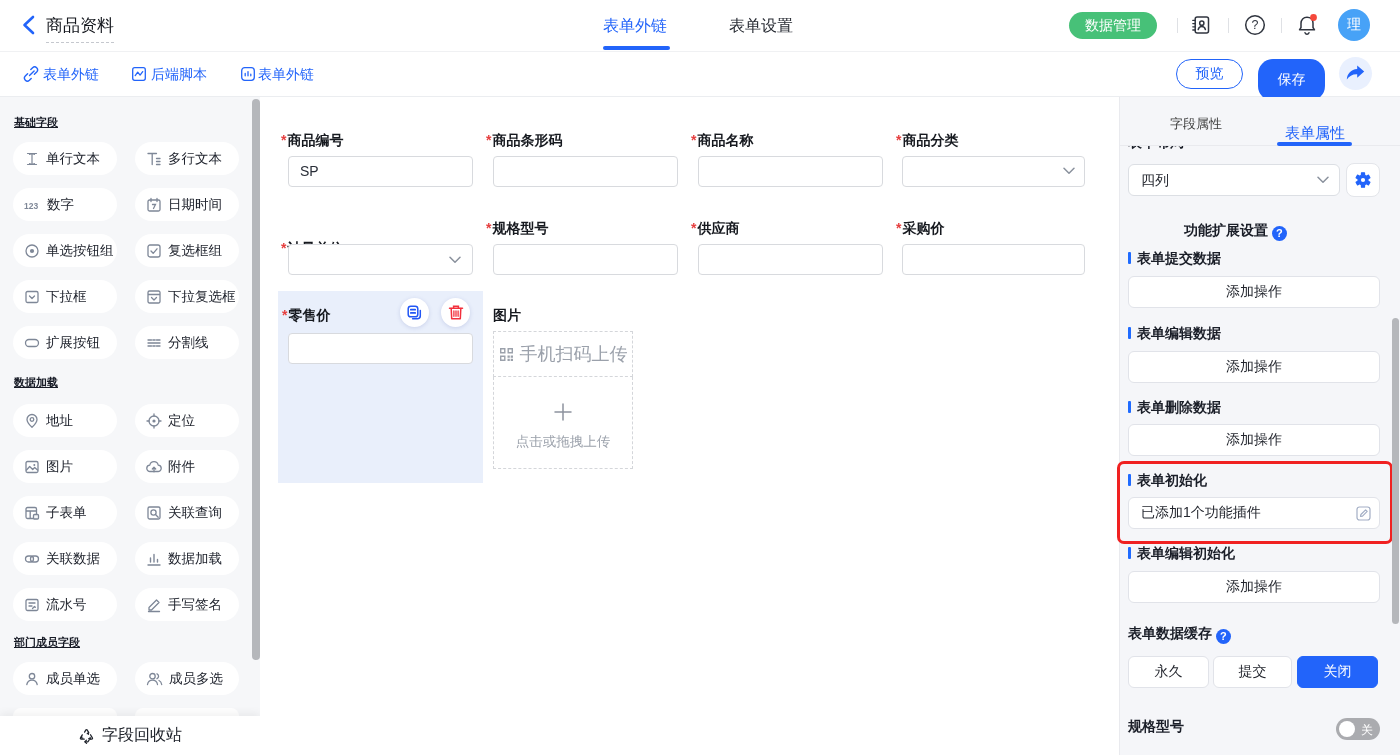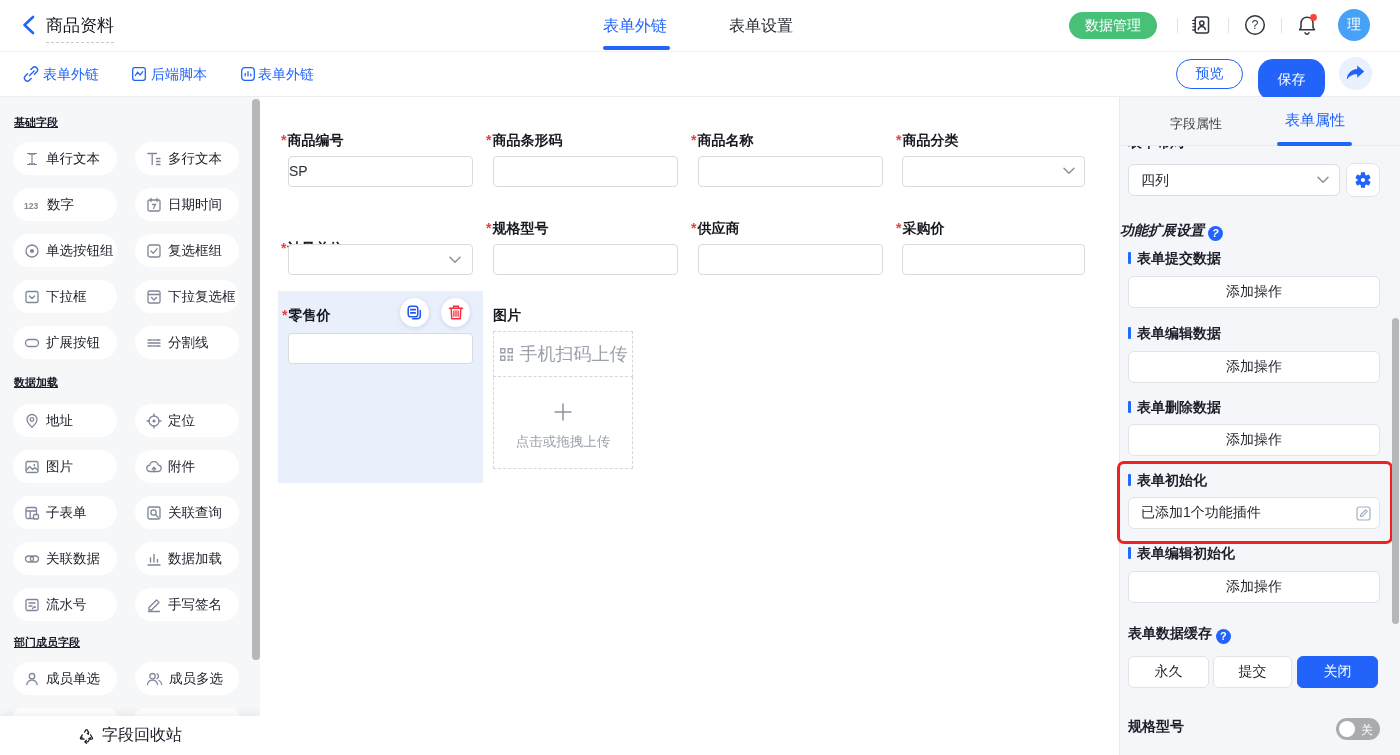--- a/index.html
+++ b/index.html
@@ -184,21 +184,21 @@
       <path d="M3.7 8.5l-.6 1.5 1.7.2"></path>
       <path d="M7.1 13.8H10l1-1.7"></path>
       <path d="M8.5 12.1l-1.6 1.7 1.6 1.6"></path>
     </svg>
 字段回收站</div>
 <div class="abs" style="left:252px;top:99px;width:8px;height:561px;background:#b5b7bb;border-radius:4px;"></div>
 
 <div class="abs" style="left:260px;top:97px;width:859px;height:658px;background:#fff;"></div>
 
 <div class="flabel" style="left:281px;top:132px;"><span class="ast">*</span>商品编号</div>
-<div class="finput" style="left:288px;top:156px;font-size:14px;color:#292e38;line-height:29px;">SP</div>
+<div class="finput" style="left:288px;top:156px;font-size:14px;color:#292e38;line-height:29px;padding-left:11px;">SP</div>
 <div class="flabel" style="left:486px;top:132px;"><span class="ast">*</span>商品条形码</div>
 <div class="finput" style="left:493px;top:156px;"></div>
 <div class="flabel" style="left:691px;top:132px;"><span class="ast">*</span>商品名称</div>
 <div class="finput" style="left:698px;top:156px;"></div>
 <div class="flabel" style="left:896px;top:132px;"><span class="ast">*</span>商品分类</div>
 <div class="finput" style="left:902px;top:156px;width:183px;"></div>
 <svg class="abs" style="left:1063px;top:167px;" width="12" height="8" viewBox="0 0 12 8" fill="none">
     <path d="M1 1.2l5 5 5-5" stroke="#8a919d" stroke-width="1.5" stroke-linecap="round" stroke-linejoin="round"></path>
   </svg>
 
@@ -244,33 +244,33 @@
 <svg class="abs" style="left:553px;top:402px;" width="20" height="20" viewBox="0 0 20 20">
     <path d="M10 2v16M2 10h16" stroke="#8d939e" stroke-width="1.5" stroke-linecap="round"></path>
   </svg>
 <div class="abs" style="left:493px;top:433px;width:140px;text-align:center;color:#9ba1ab;font-size:13.5px;">点击或拖拽上传</div>
 
 <div class="abs" style="left:1119px;top:97px;width:281px;height:658px;background:#f5f6f9;border-left:1px solid #e9eaee;"></div>
 
 <div class="abs" style="left:1128px;top:134px;font-size:14px;font-weight:bold;color:#1a1e28;">表单布局</div>
 <div class="abs" style="left:1120px;top:97px;width:280px;height:49px;background:#f5f6f9;border-bottom:1px solid #e9eaee;"></div>
 <div class="abs" style="left:1170px;top:115px;font-size:13px;color:#404040;">字段属性</div>
-<div class="abs" style="left:1285px;top:111px;font-size:15px;color:#2264fa;">表单属性</div>
+<div class="abs" style="left:1285px;top:124px;font-size:15px;color:#2264fa;">表单属性</div>
 <div class="abs" style="left:1277px;top:142px;width:75px;height:4px;background:#2264fa;border-radius:2px;"></div>
 
 <div class="abs" style="left:1128px;top:164px;width:212px;height:32px;background:#fff;border:1px solid #dcdfe4;border-radius:6px;font-size:14px;color:#23262e;line-height:30px;padding-left:12px;">四列</div>
 <svg class="abs" style="left:1317px;top:176px;" width="12" height="8" viewBox="0 0 12 8" fill="none">
     <path d="M1 1.2l5 5 5-5" stroke="#8a919d" stroke-width="1.5" stroke-linecap="round" stroke-linejoin="round"></path>
   </svg>
 <div class="abs" style="left:1346px;top:163px;width:34px;height:34px;background:#fff;border:1px solid #e3e5ea;border-radius:8px;"></div>
 <svg class="abs" style="left:1355px;top:172px;" width="16" height="16" viewBox="0 0 16 16">
     <path d="M6.33 3.29 L6.52 0.85 L9.48 0.85 L9.67 3.29 L11.25 4.20 L13.45 3.14 L14.93 5.71 L12.92 7.09 L12.92 8.91 L14.93 10.29 L13.45 12.86 L11.25 11.80 L9.67 12.71 L9.48 15.15 L6.52 15.15 L6.33 12.71 L4.75 11.80 L2.55 12.86 L1.07 10.29 L3.08 8.91 L3.08 7.09 L1.07 5.71 L2.55 3.14 L4.75 4.20 Z" fill="#2264fa" stroke="#2264fa" stroke-width="1.2" stroke-linejoin="round"></path>
     <circle cx="8" cy="8" r="2.1" fill="#fff"></circle>
   </svg>
-<div class="abs" style="left:1120px;top:222px;font-size:14px;font-weight:bold;color:#1a1e28;font-style:italic;">功能扩展设置 <span class="qm">?</span></div>
+<div class="abs" style="left:1184px;top:222px;font-size:14px;font-weight:bold;color:#1a1e28;">功能扩展设置 <span class="qm">?</span></div>
 <div class="rp-sec" style="top:250px;"><span class="bar"></span>表单提交数据</div>
 <div class="rp-btn" style="top:276px;">添加操作</div>
 <div class="rp-sec" style="top:325px;"><span class="bar"></span>表单编辑数据</div>
 <div class="rp-btn" style="top:351px;">添加操作</div>
 <div class="rp-sec" style="top:399px;"><span class="bar"></span>表单删除数据</div>
 <div class="rp-btn" style="top:424px;">添加操作</div>
 <div class="rp-sec" style="top:472px;"><span class="bar"></span>表单初始化</div>
 <div class="rp-btn" style="top:497px;justify-content:flex-start;padding-left:12px;">已添加1个功能插件</div>
 <svg class="abs" style="left:1356px;top:506px;" width="15" height="15" viewBox="0 0 15 15" fill="none" stroke="#a3aec5" stroke-width="1.2">
     <rect x="1" y="1" width="13" height="13" rx="2.5"></rect>

